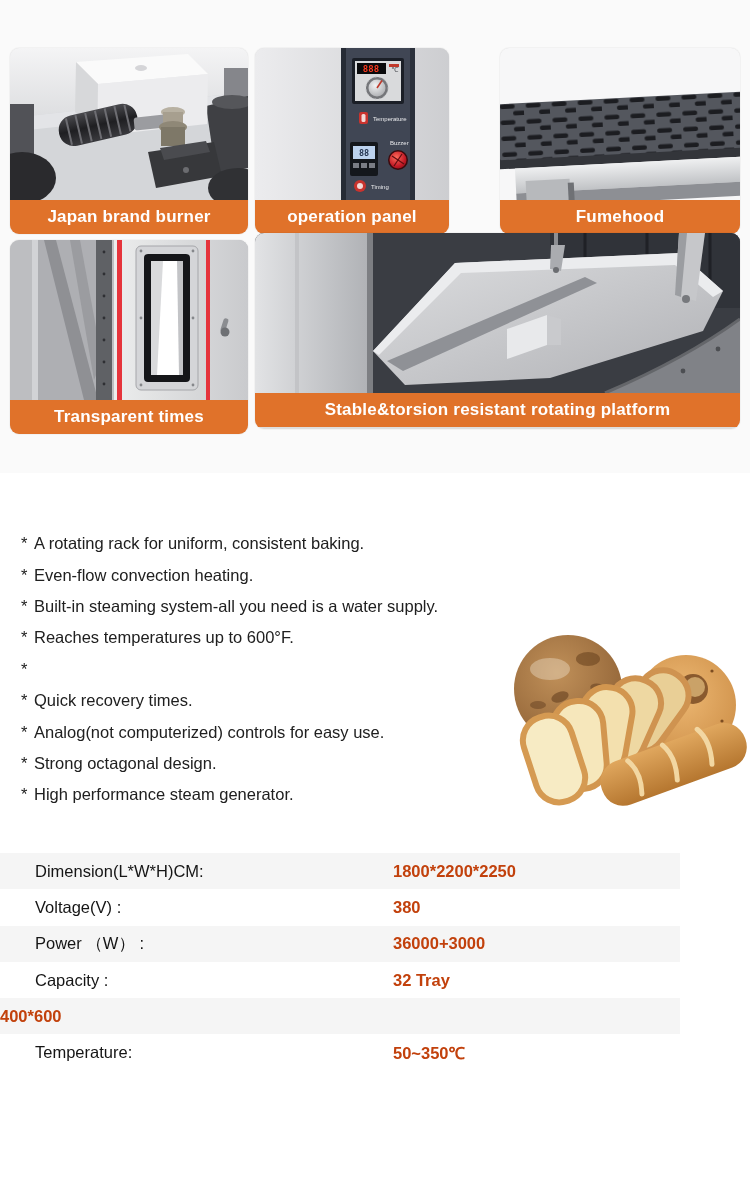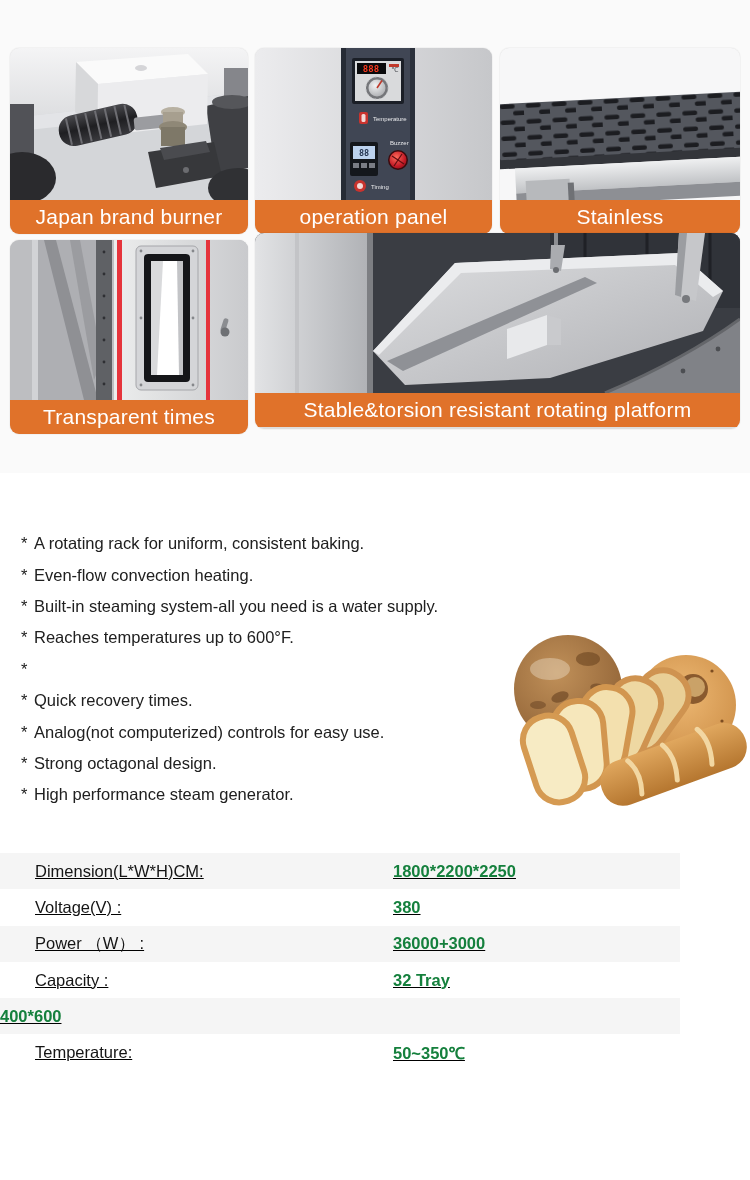--- a/index.html
+++ b/index.html
@@ -1,36 +1,36 @@
 <!DOCTYPE html>
 <html><head>
 <meta charset="utf-8">
 <style>
   html,body{margin:0;padding:0;background:#fff;}
   .page{position:relative;width:750px;height:1180px;margin:0 auto;background:#fff;
         font-family:"Liberation Sans",sans-serif;overflow:hidden;}
   .hero{position:absolute;left:0;top:0;width:750px;height:473px;background:#fafafa;}
   .card{position:absolute;border-radius:9px;overflow:hidden;background:#ddd;box-shadow:0 0 0 1px rgba(0,0,0,0.03);}
   .card svg{display:block;}
-  .caption{height:34px;background:#e0722a;color:#ffffff;font-weight:normal;font-size:21px;
+  .caption{height:34px;background:#e0722a;color:#ffffff;font-weight:bold;font-size:17px;
            display:flex;align-items:center;justify-content:center;letter-spacing:.2px;}
   #cardA{left:10px;top:48px;width:238px;height:186px;}
-  #cardB{left:255px;top:48px;width:237px;height:186px;}
+  #cardB{left:255px;top:48px;width:194px;height:186px;}
   #cardC{left:500px;top:48px;width:240px;height:186px;}
   #cardD{left:10px;top:240px;width:238px;height:194px;}
   #cardE{left:255px;top:233px;width:485px;height:196px;}
   .features{position:absolute;left:21px;top:528px;margin:0;padding:0;list-style:none;}
   .features li{display:flex;align-items:center;height:31.4px;font-size:16.5px;color:#202020;}
   .features .star{width:13px;flex:0 0 13px;}
   .bread{position:absolute;left:480px;top:613px;}
-  .spec-table{position:absolute;left:0;top:853px;width:680px;text-decoration:underline;}
+  .spec-table{position:absolute;left:0;top:853px;width:680px;}
   .spec-row{height:36.3px;display:flex;align-items:center;}
   .spec-row:nth-child(odd){background:#f5f5f5;}
   .spec-row .label{margin-left:35px;width:358px;font-size:16.5px;color:#151515;}
-  .spec-row .value{font-size:16.5px;font-weight:bold;color:#15803d;}
+  .spec-row .value{font-size:16.5px;font-weight:bold;color:#c2410c;}
   text{font-family:"Liberation Sans",sans-serif;}
   .seg{font-family:"DejaVu Sans Mono",monospace;font-weight:bold;}
 </style>
 </head>
 <body>
 
 <div class="page">
 
   <div class="hero">
 
@@ -162,21 +162,21 @@
         <rect width="240" height="152" fill="#f7f7f8"></rect>
         <g transform="rotate(-3 120 100)">
           <rect x="-15" y="50" width="290" height="58" fill="url(#slots)"></rect>
           <rect x="-15" y="106" width="290" height="9" fill="#33353a"></rect>
           <rect x="14" y="115" width="266" height="25" fill="url(#steelH)"></rect>
           <rect x="14" y="140" width="266" height="14" fill="#8d8f94"></rect>
           <rect x="24" y="128" width="44" height="26" fill="#b7b9bc"></rect>
           <rect x="66" y="132" width="6" height="22" fill="#6f7175"></rect>
         </g>
       </svg>
-      <div class="caption">Stainless</div>
+      <div class="caption">Fumehood</div>
     </div>
 
     <div class="card" id="cardD">
       <svg width="238" height="160" viewBox="0 0 238 160">
         <defs>
           <linearGradient id="doorG" x1="0" y1="0" x2="1" y2="0">
             <stop offset="0" stop-color="#eceded"></stop>
               <stop offset="1" stop-color="#c9cacd"></stop>
           </linearGradient>
         </defs>

